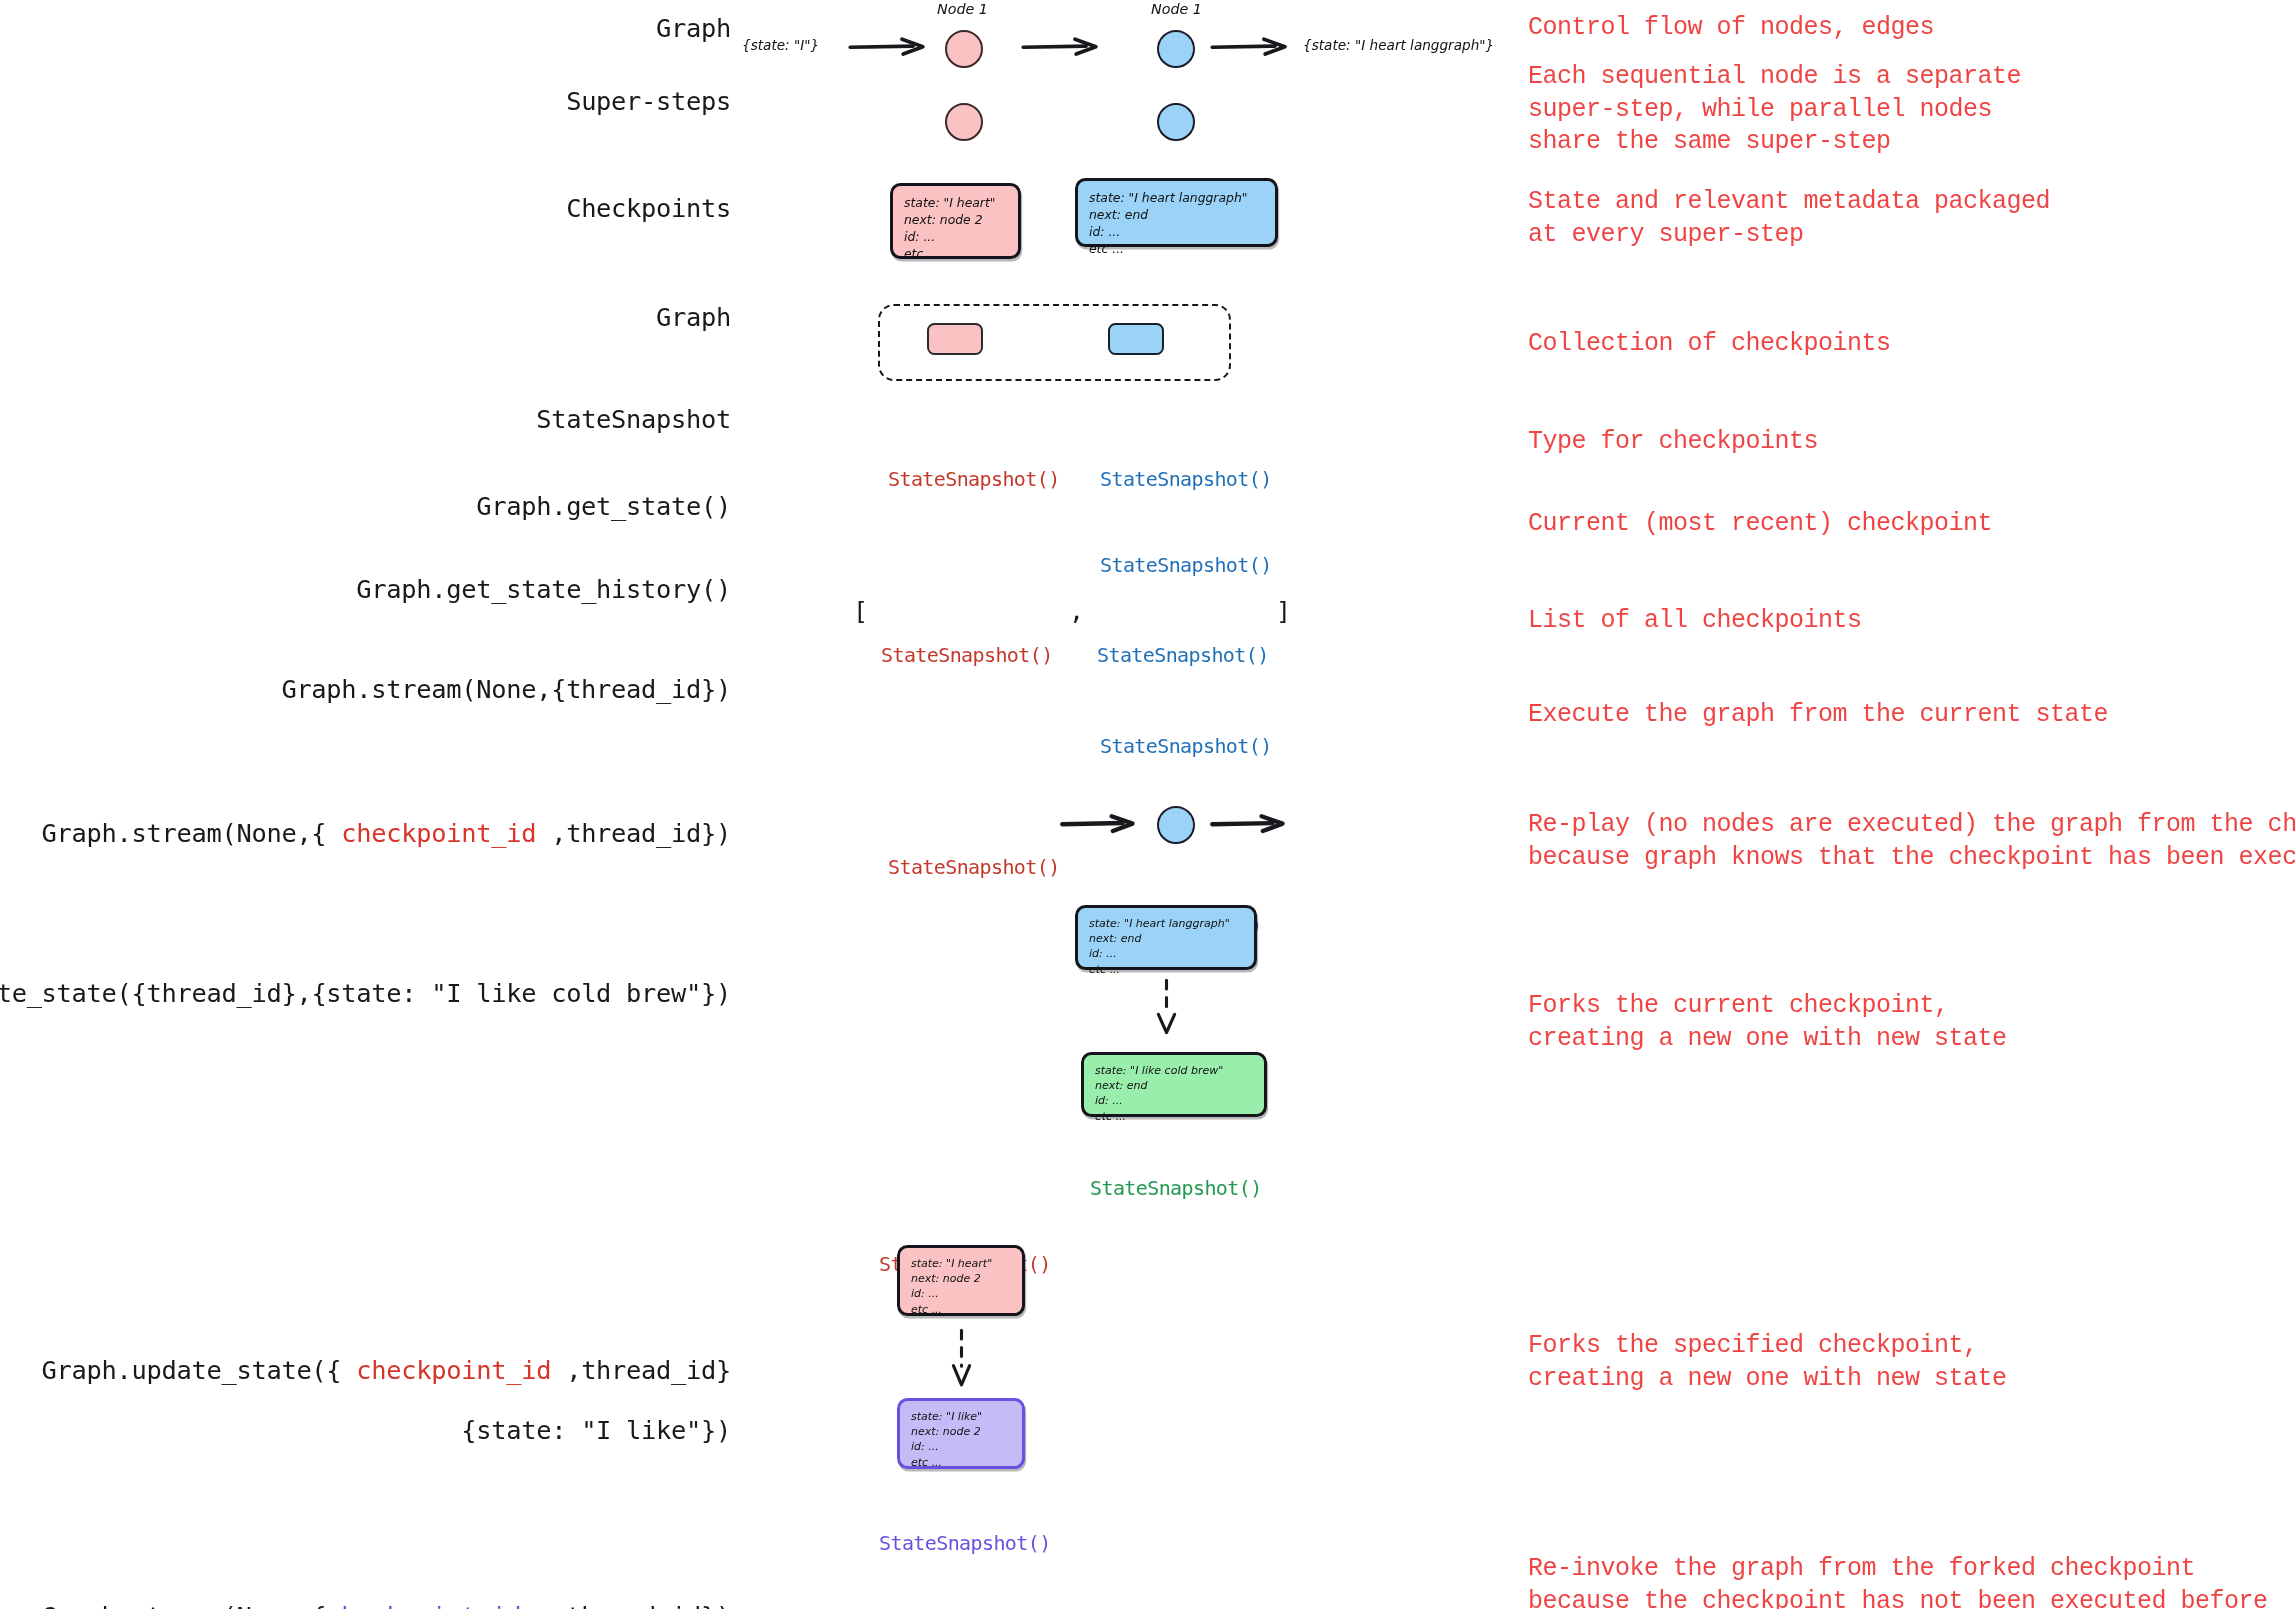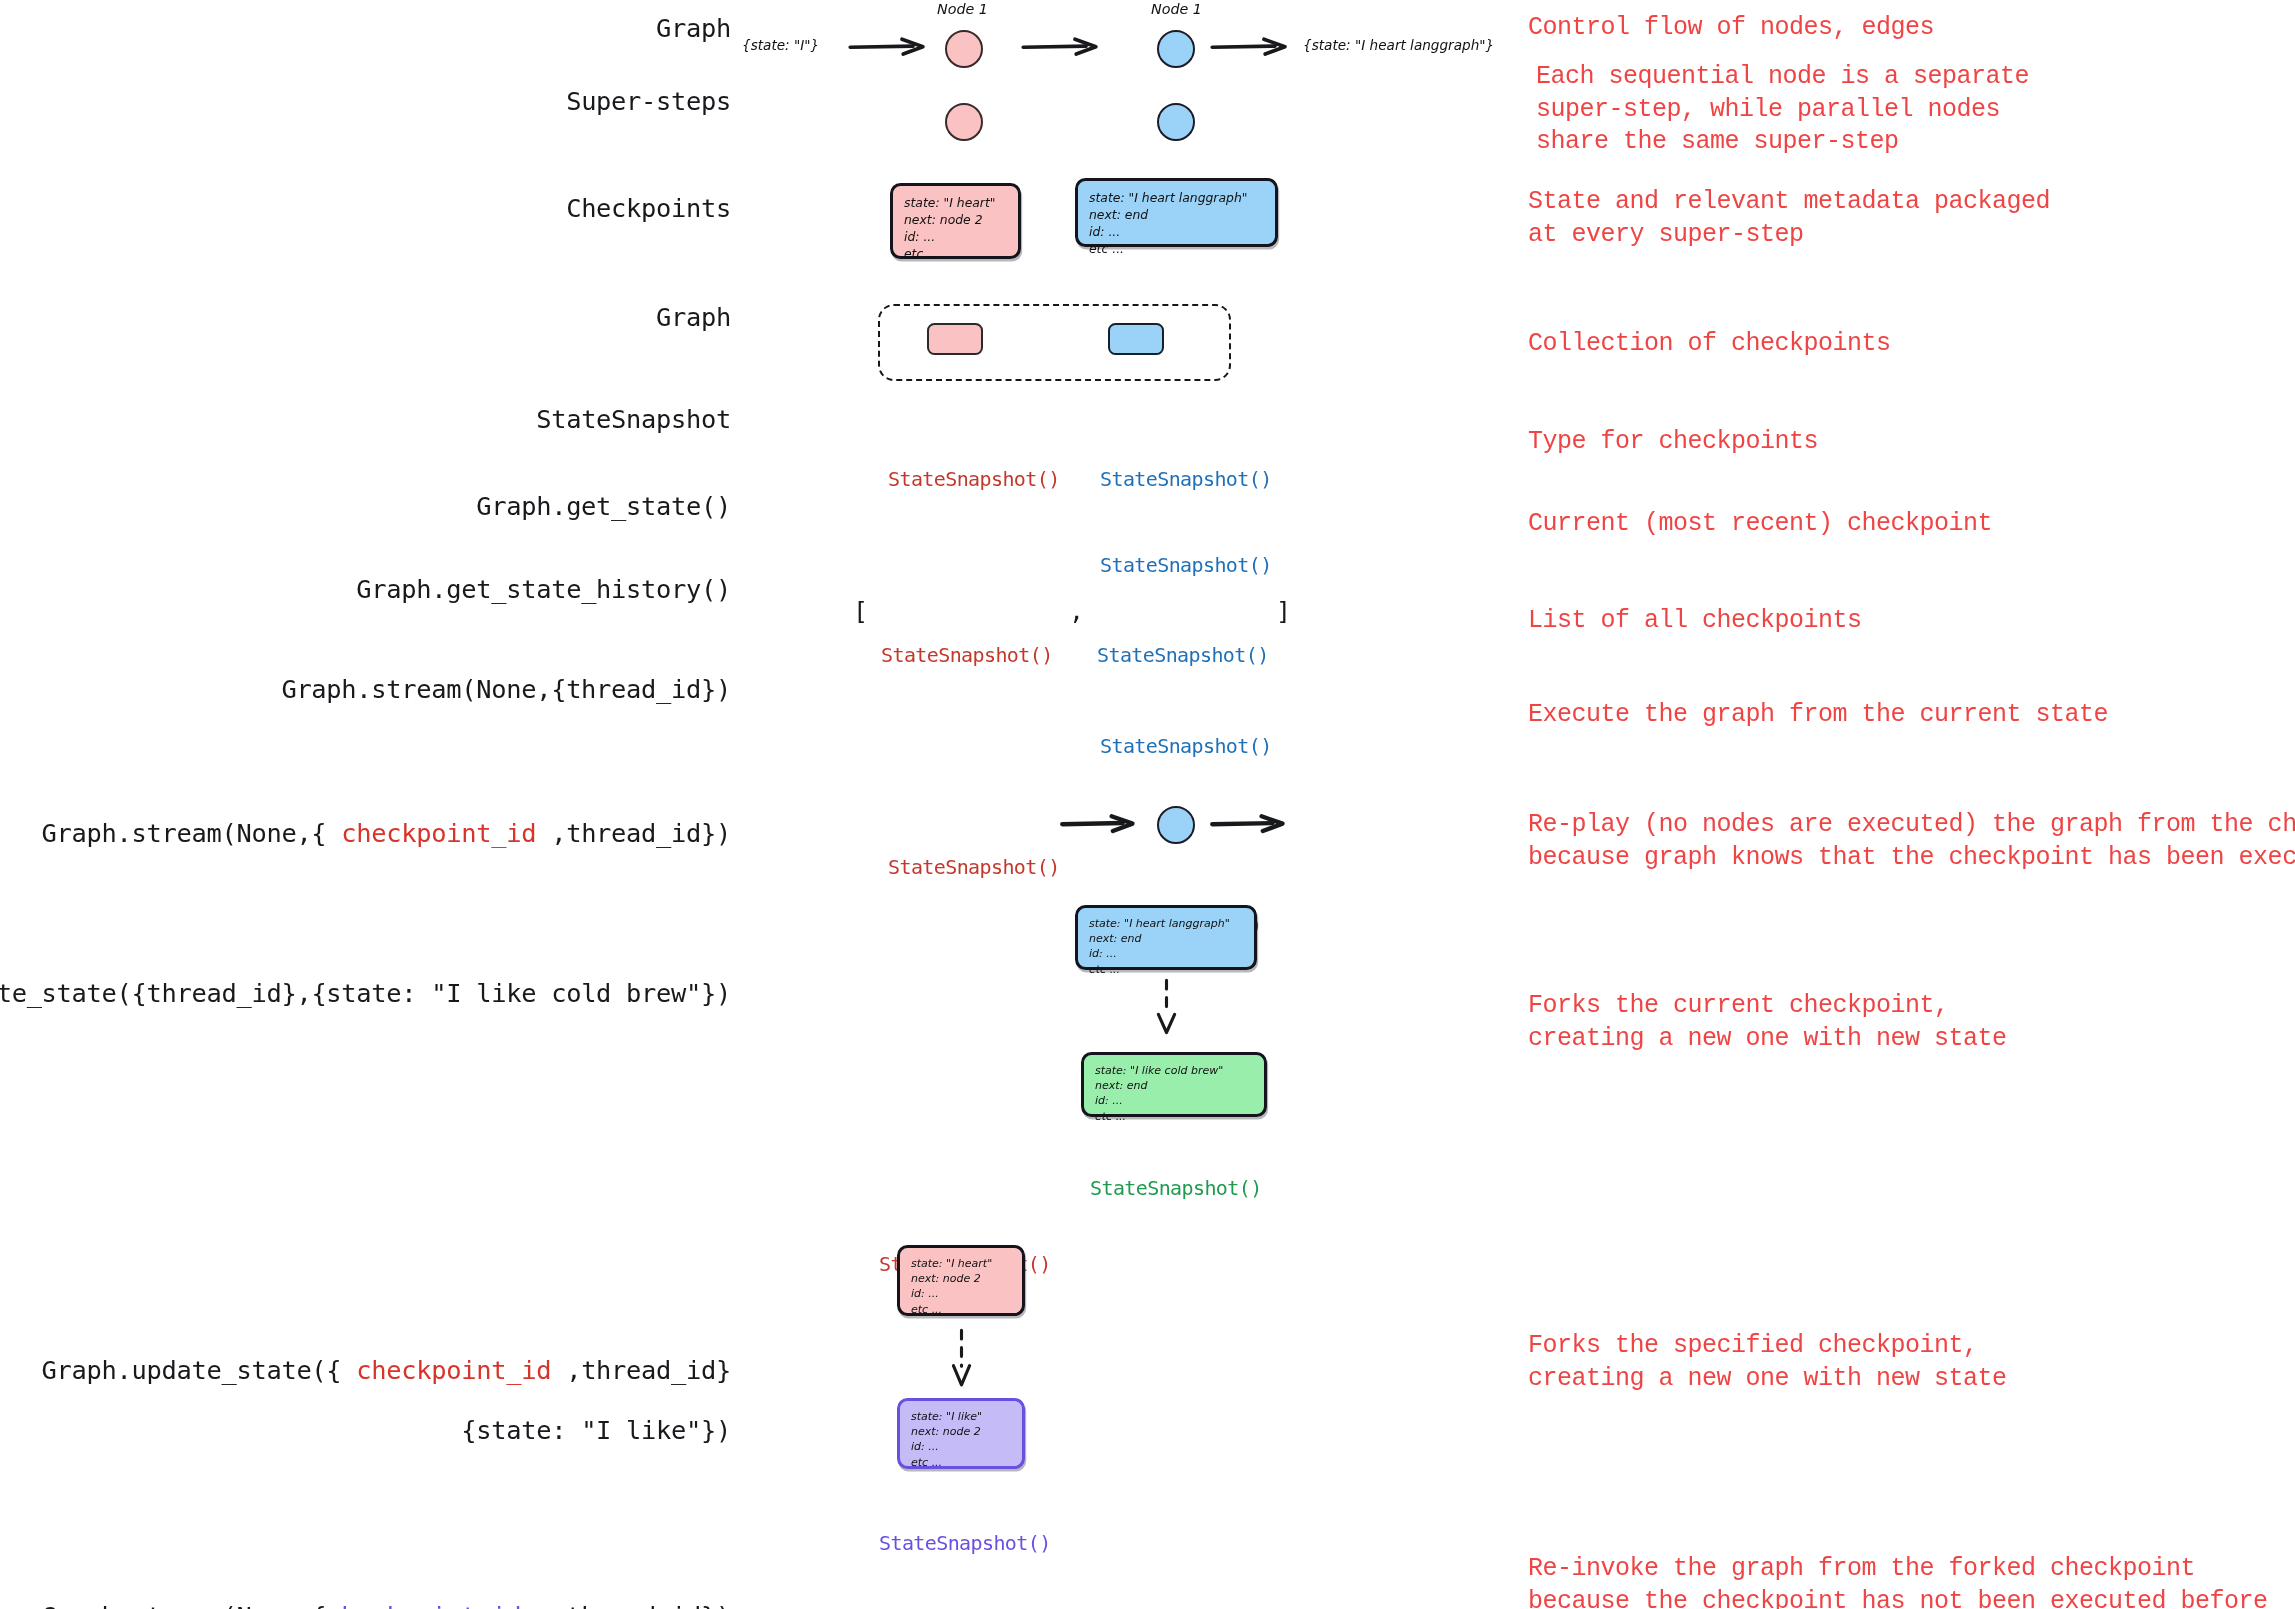--- a/index.html
+++ b/index.html
@@ -156,21 +156,21 @@
 <div class="rowlabel" style="top:1326px;">
   <span>Graph.update_state({ </span><span class="cpid-red">checkpoint_id</span><span> ,thread_id}</span><br>
   <span>{state: "I like"})</span>
 </div>
 
 <div class="rowlabel" style="top:1572px;">
   <span>Graph.stream(None,{</span><span class="cpid-violet">checkpoint_id</span><span>  ,thread_id})</span>
 </div>
 
 <div class="desc" style="top:12.4px;">Control flow of nodes, edges</div>
-<div class="desc" style="top:61px;margin-left:8px;">Each sequential node is a separate
+<div class="desc" style="top:61px;">Each sequential node is a separate
 super-step, while parallel nodes
 share the same super-step</div>
 <div class="desc" style="top:186px;">State and relevant metadata packaged
 at every super-step</div>
 <div class="desc" style="top:328px;">Collection of checkpoints</div>
 <div class="desc" style="top:426px;">Type for checkpoints</div>
 <div class="desc" style="top:508px;">Current (most recent) checkpoint</div>
 <div class="desc" style="top:605px;">List of all checkpoints</div>
 <div class="desc" style="top:699px;">Execute the graph from the current state</div>
 <div class="desc" style="top:809px;">Re-play (no nodes are executed) the graph from the checkpoint,

